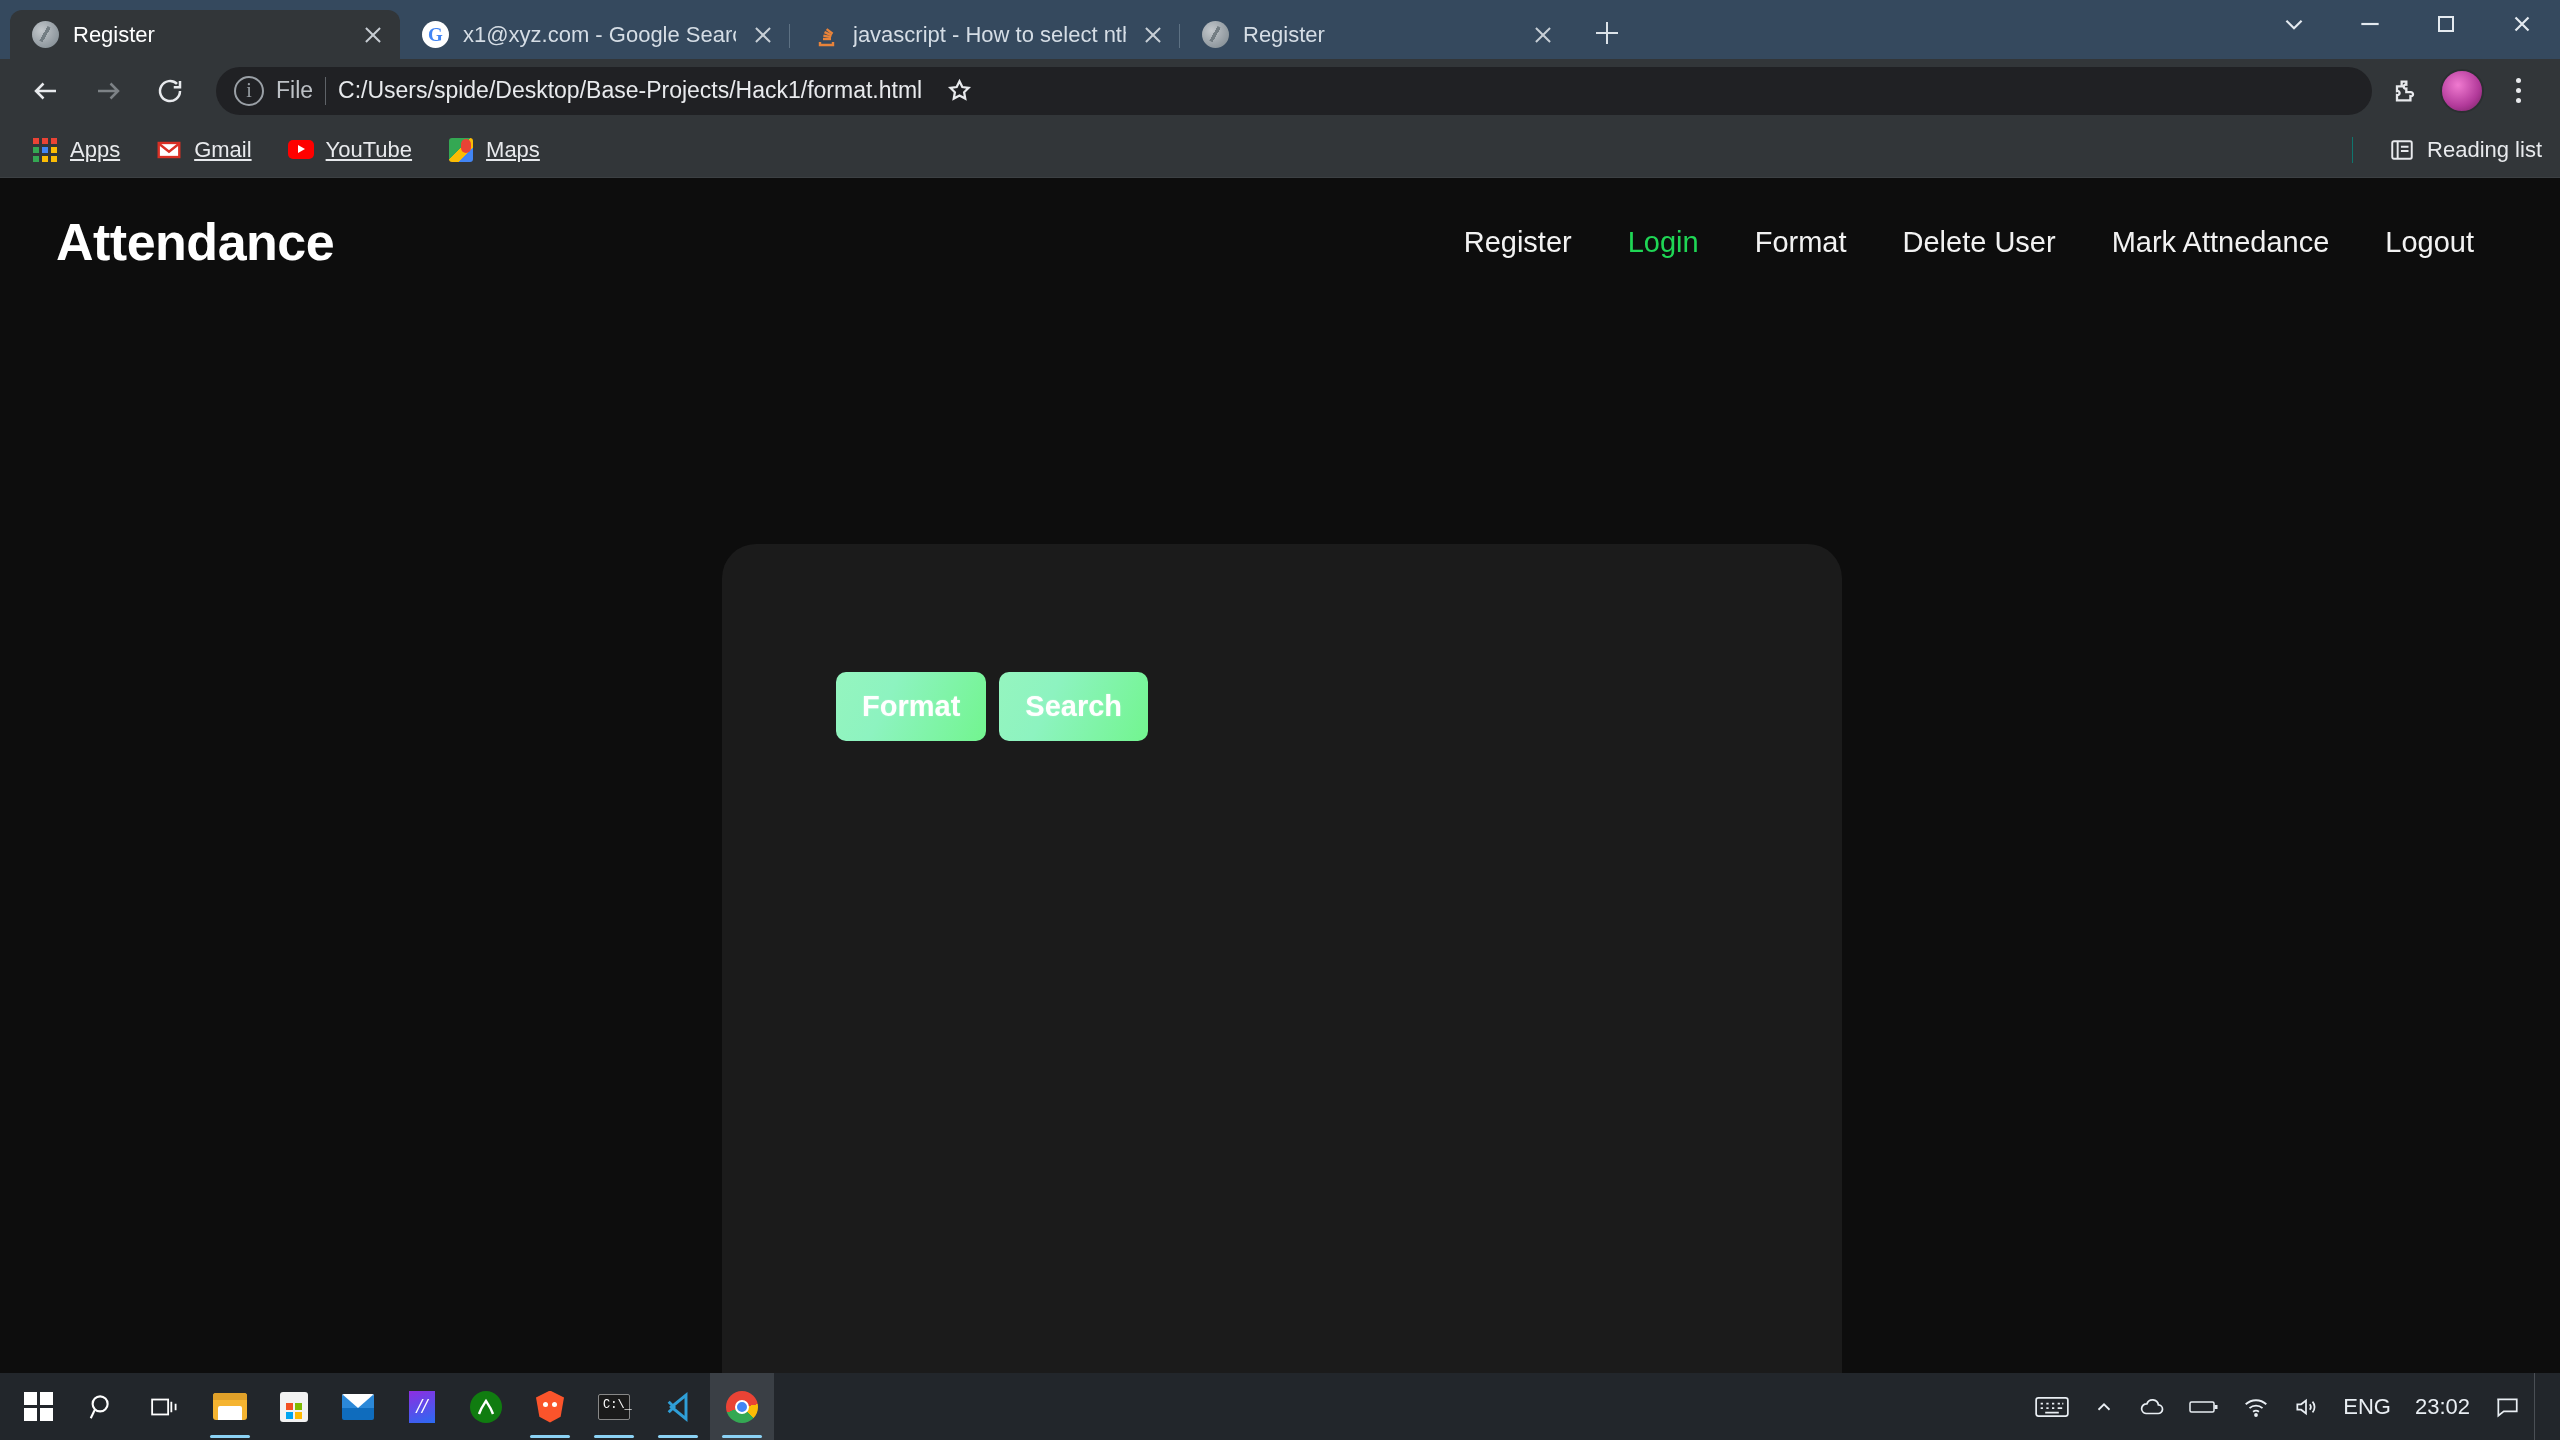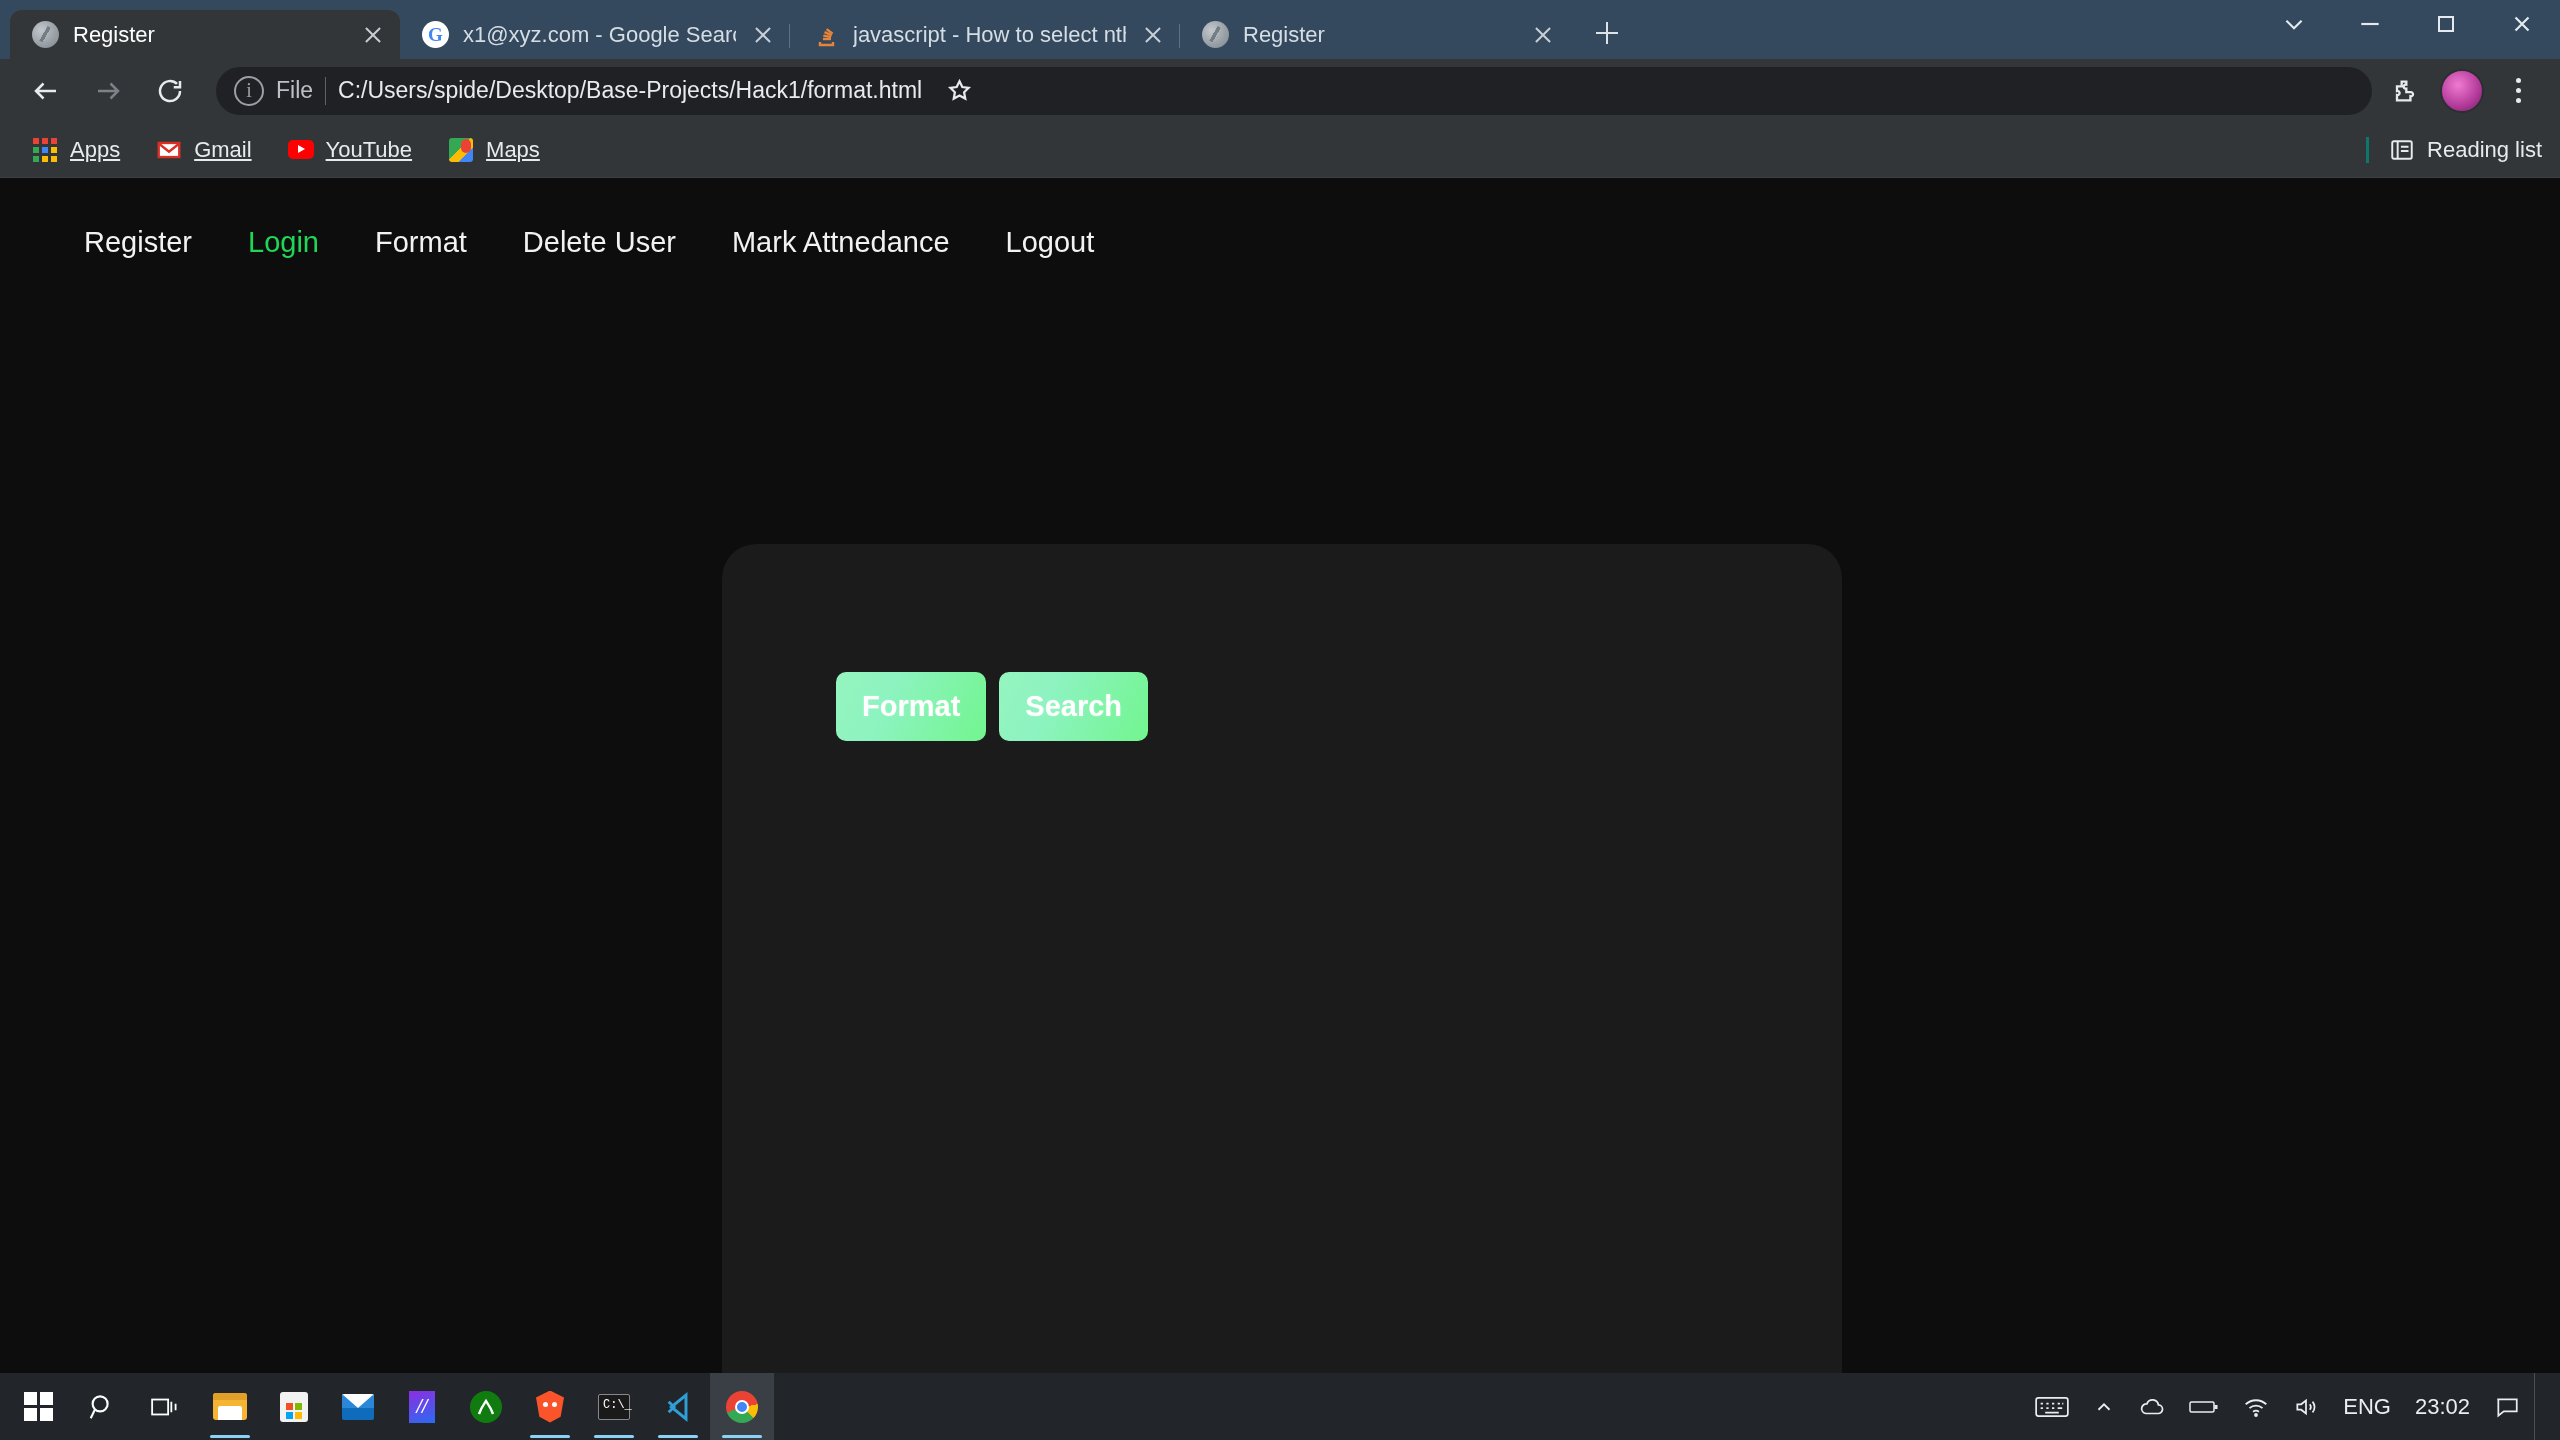--- a/index.html
+++ b/index.html
@@ -78,21 +78,21 @@
   .bookmarks {
     height: 56px; background: #323639; display:flex; align-items:center;
     padding: 0 18px; gap: 8px; flex: 0 0 56px; border-bottom: 1px solid #3c4043;
   }
   .bm { display:flex; align-items:flex-start; gap: 12px; padding: 6px 14px; border-radius:6px;
     color:#e8eaed; font-size: 22px; white-space: nowrap; text-decoration: underline; }
   .bm-ico { width: 26px; height: 26px; flex:0 0 26px; display:flex; align-items:center; justify-content:center; }
   .apps-grid { display:grid; grid-template-columns: repeat(3, 6px); grid-template-rows: repeat(3, 6px); gap: 3px; }
   .apps-grid i { display:block; width:6px; height:6px; }
   .reading-list { margin-left:auto; display:flex; align-items:center; gap:12px; color:#e8eaed; font-size:22px;
-    padding-left: 20px; border-left: 3px solid #0f766e; }
+    padding-left: 36px; border-left: 1px solid #0f766e; }
 
   
   .viewport { flex: 1; background: #0d0d0d; position: relative; overflow: hidden; }
 
   .site-header {
     height: 128px; display:flex; align-items:center; justify-content: space-between;
     padding: 0 58px 0 56px;
   }
   .brand { color:#ffffff; font-size: 52px; font-weight: bold; letter-spacing: -0.5px; }
   .nav { display:flex; align-items:center; gap: 0; }
@@ -302,20 +302,21 @@
             <path d="M8 4v16M11 9h7M11 13h7"></path>
         </svg>
       </span>
       <span>Reading list</span>
     </div>
   </div>
 
   <div class="viewport">
 
     <div class="site-header">
+      <div class="brand">Attendance</div>
       <nav class="nav">
         <a href="#">Register</a>
         <a href="#" class="active">Login</a>
         <a href="#">Format</a>
         <a href="#">Delete User</a>
         <a href="#">Mark Attnedance</a>
         <a href="#">Logout</a>
       </nav>
     </div>
 

